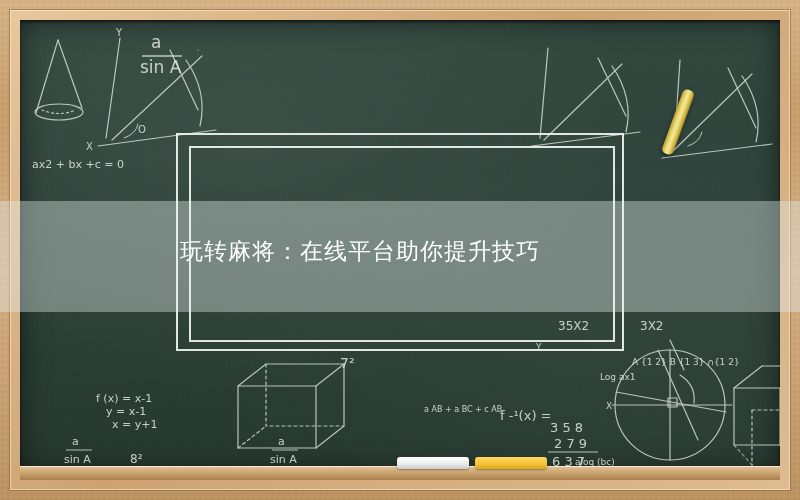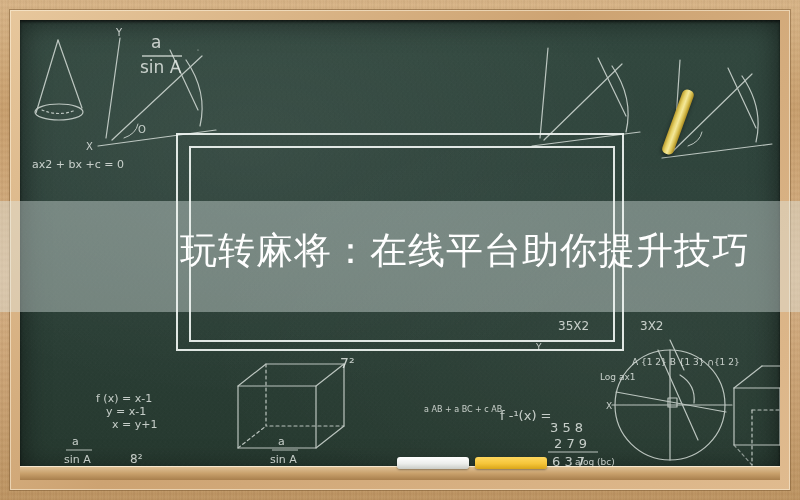--- a/index.html
+++ b/index.html
@@ -134,21 +134,21 @@
     border: 2px solid rgba(240,245,242,0.92);
   }
 
   
   .title {
     position: absolute;
     z-index: 9;
     left: 180px;
     top: 228px;
     width: 452px;
-    font-size: 37px;
+    font-size: 23px;
     line-height: 46px;
     letter-spacing: 1px;
     color: #ffffff;
     font-family: "DejaVu Sans", "Liberation Sans", sans-serif;
     white-space: nowrap;
   }
 
   
   .chalk-stick-board {
     position: absolute;

